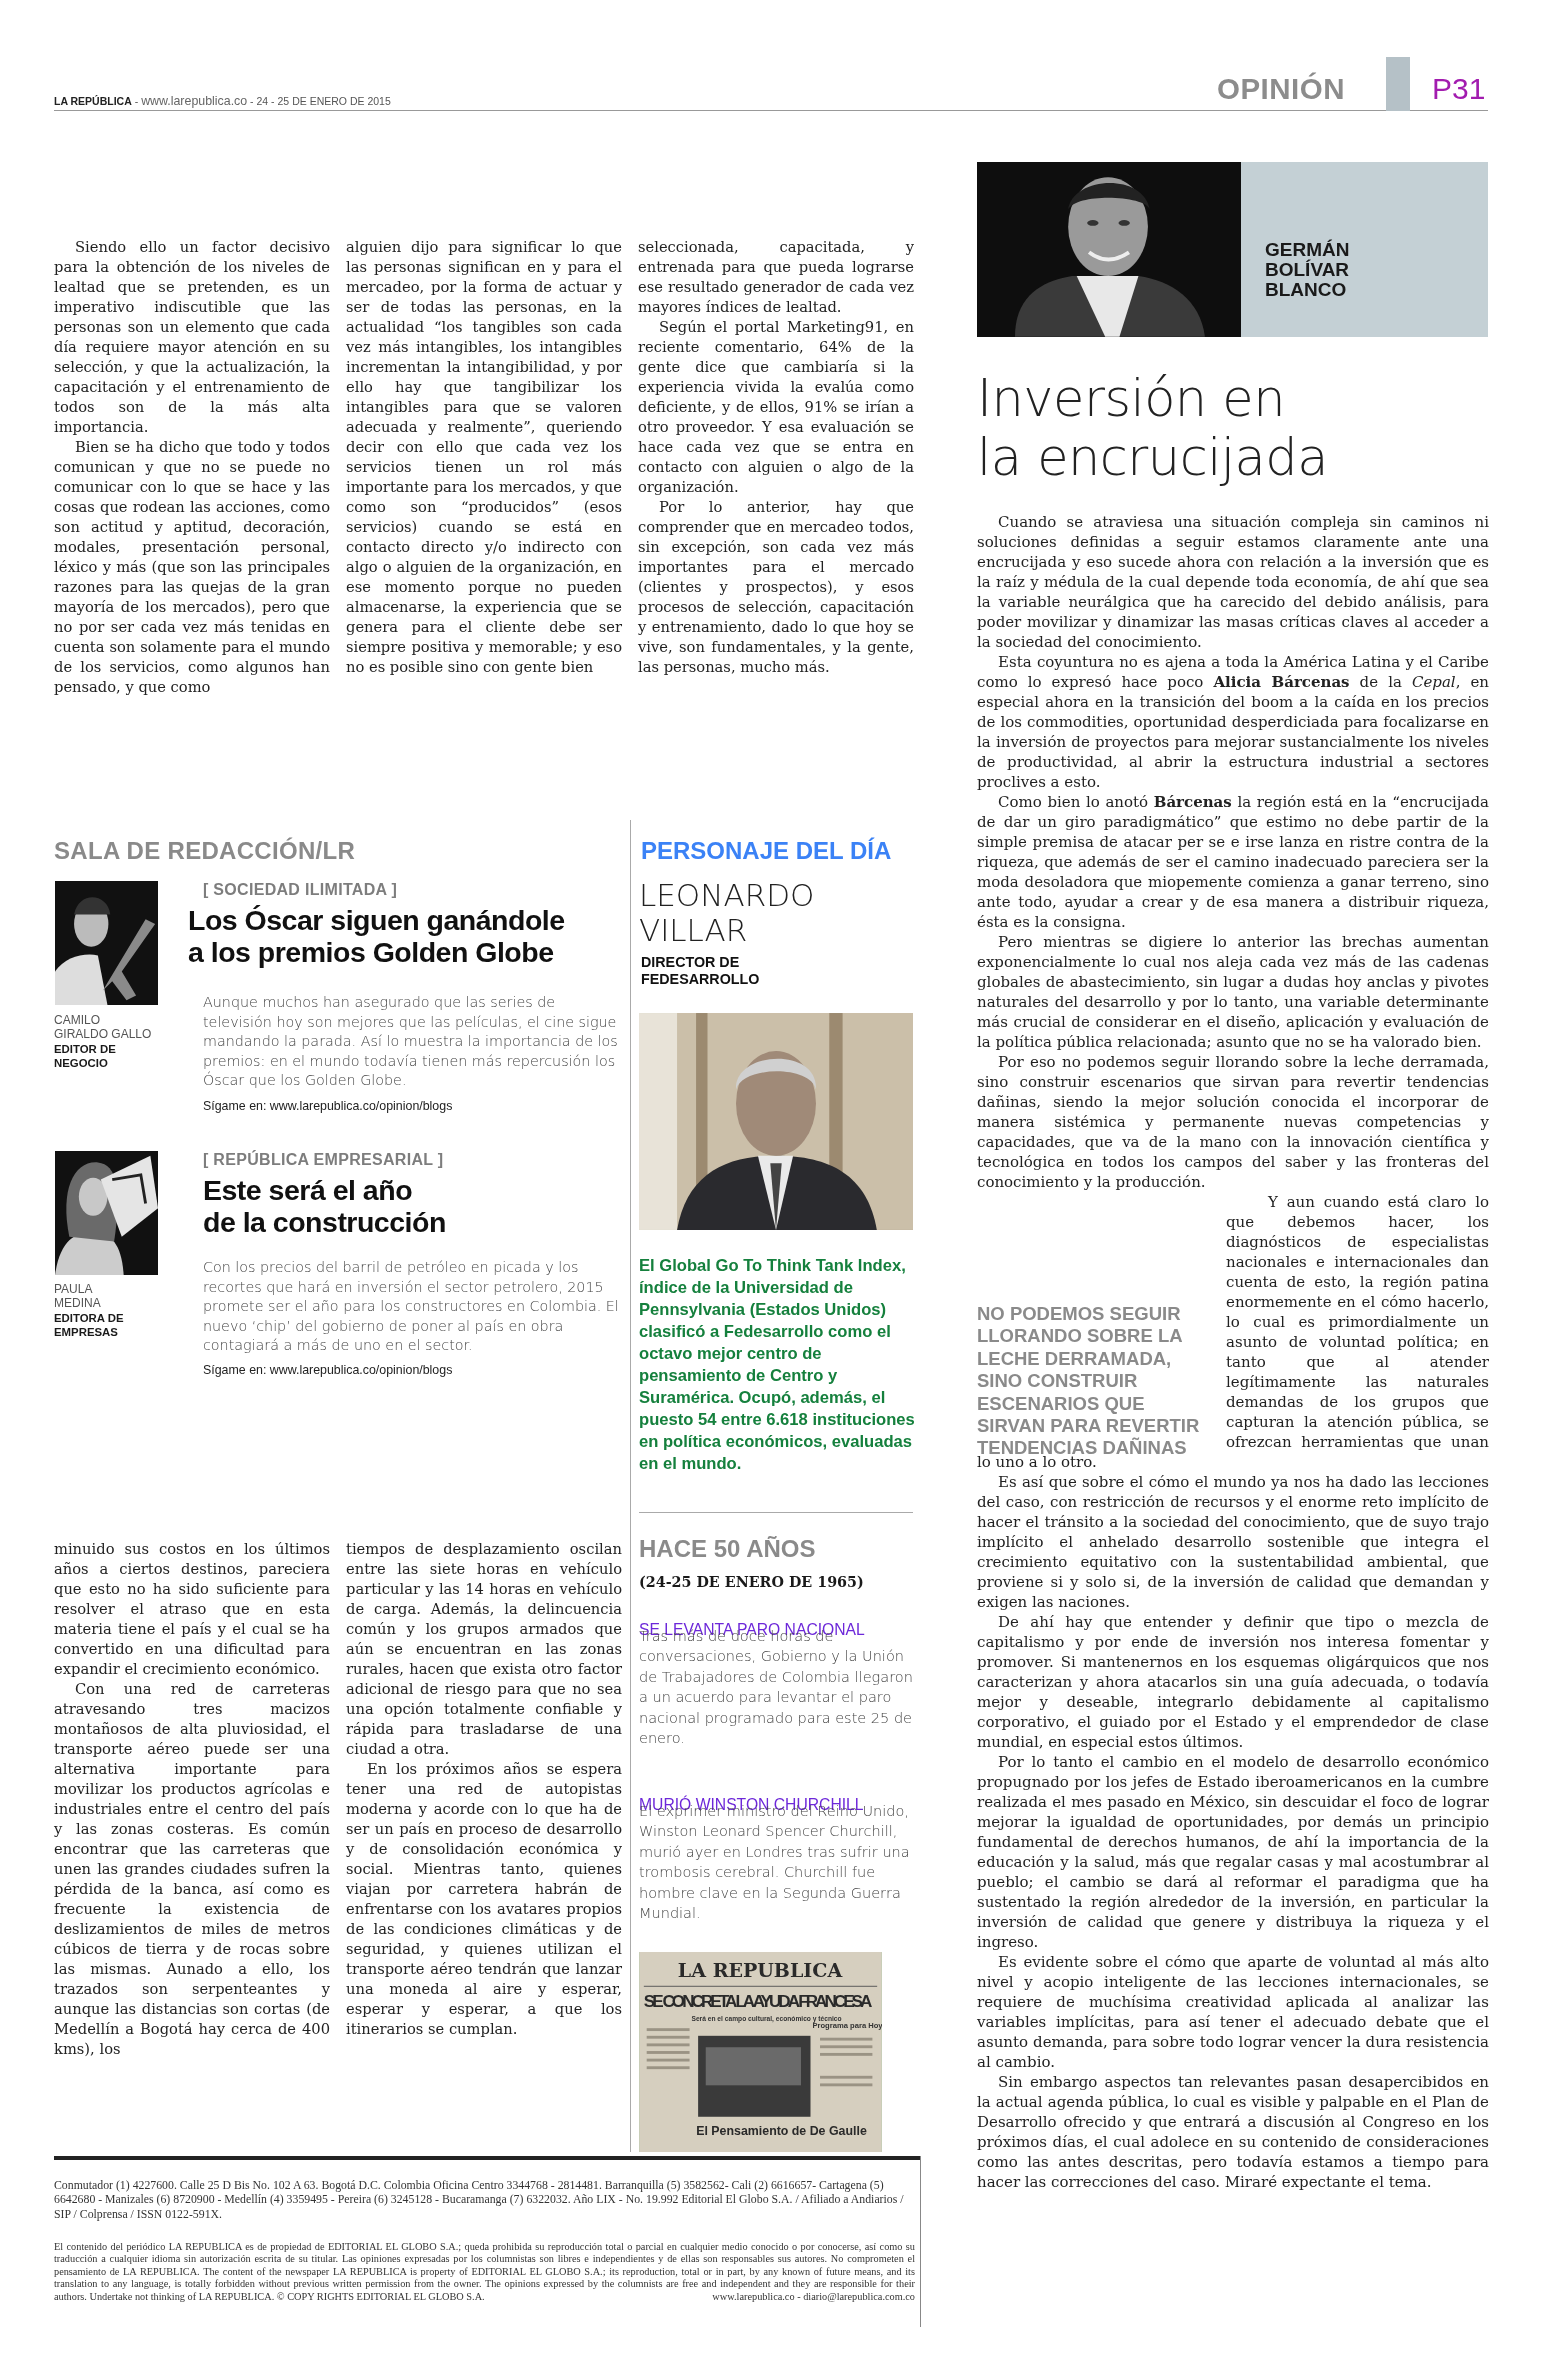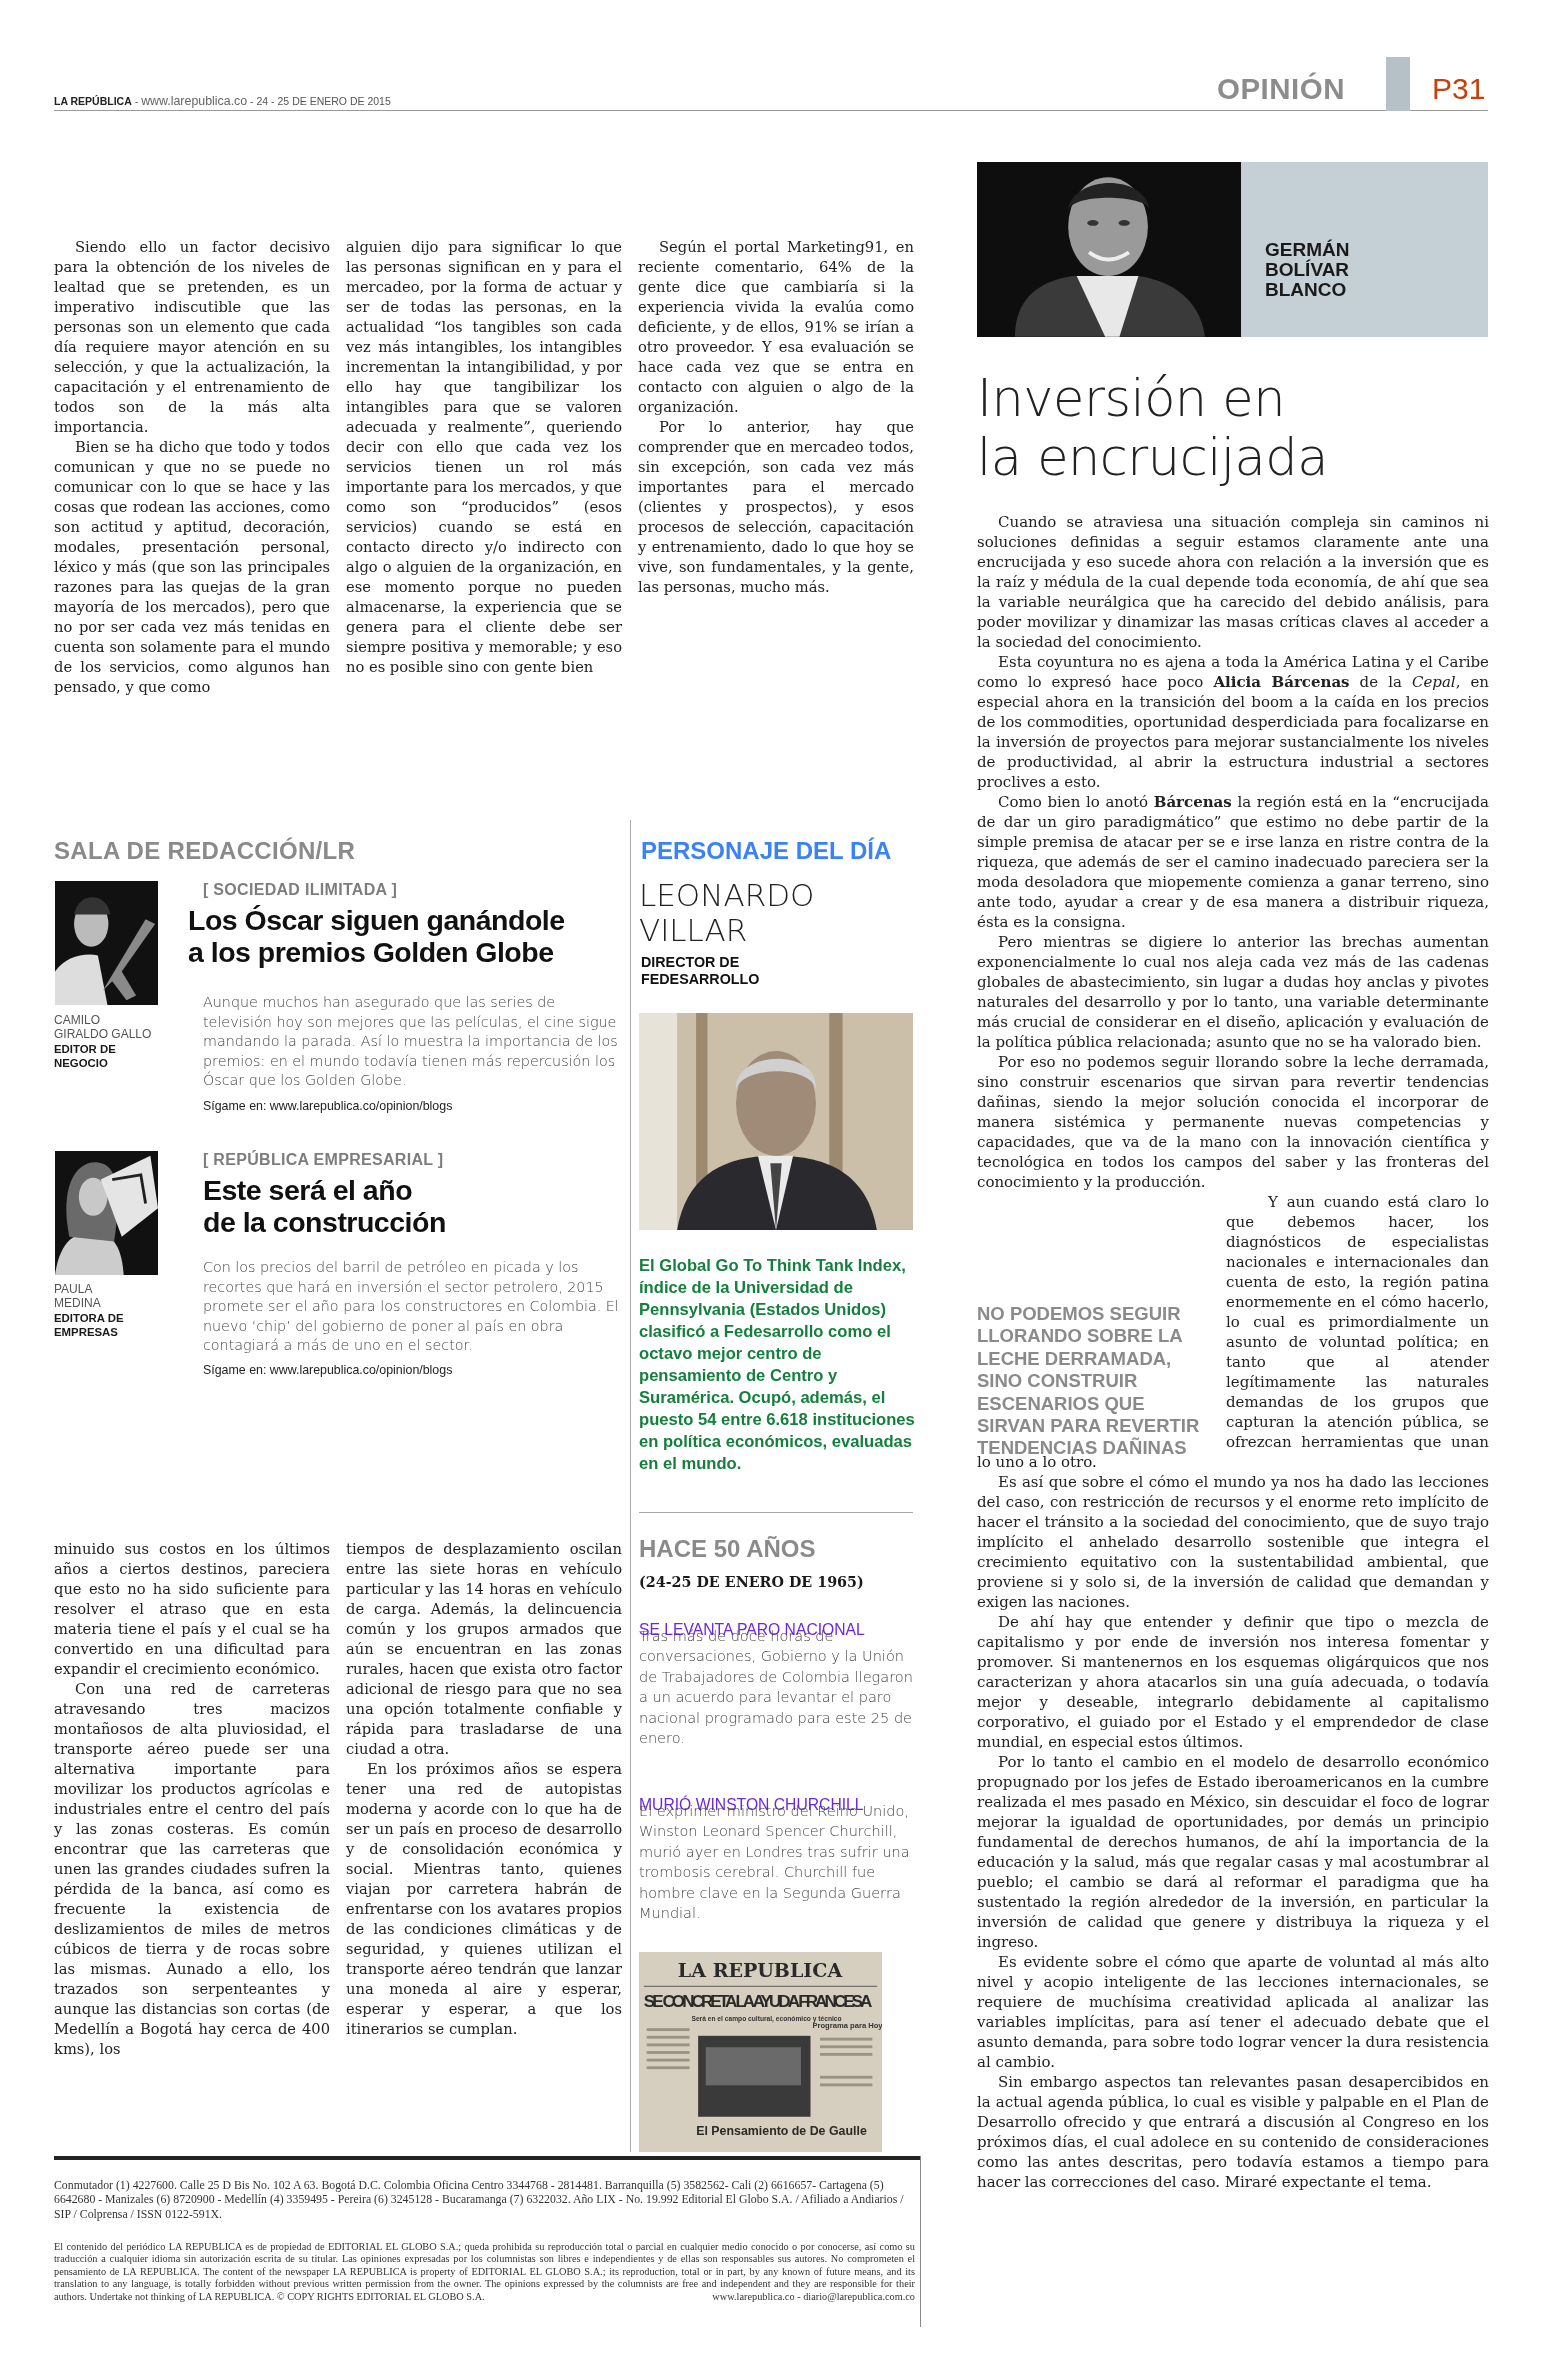--- a/index.html
+++ b/index.html
@@ -8,21 +8,21 @@
 
   .abs { position: absolute; }
 
   
   .masthead { left: 54px; top: 94px; font-family: "Liberation Sans", sans-serif; font-size: 10.5px; color: #555; white-space: nowrap; }
   .masthead .brand { font-weight: bold; color: #222; }
   .masthead .site { font-size: 12.4px; color: #666; }
   .header-rule { left: 54px; top: 110px; width: 1434px; height: 1px; background: #999; }
   .section-name { left: 1217px; top: 72px; font-family: "Liberation Sans", sans-serif; font-weight: bold; font-size: 29.5px; color: #8c8c8c; letter-spacing: 0.5px; }
   .section-bar { left: 1386px; top: 57px; width: 24px; height: 54px; background: #b5c1c7; }
-  .page-num { left: 1432px; top: 72px; font-family: "Liberation Sans", sans-serif; font-size: 30px; color: #c2410c; font-weight: normal; }
+  .page-num { left: 1432px; top: 72px; font-family: "Liberation Sans", sans-serif; font-size: 30px; color: #a21caf; font-weight: normal; }
 
   
   .col-photo { left: 977px; top: 162px; width: 264px; height: 175px; background: #101010; overflow: hidden; }
   .col-namebox { left: 1241px; top: 162px; width: 247px; height: 175px; background: #c4d0d5; }
   .col-name { left: 1265px; top: 240px; font-family: "Liberation Sans", sans-serif; font-weight: bold; font-size: 19px; line-height: 20px; color: #1a1a1a; }
 
   .headline { left: 977px; top: 369px; width: 514px; font-family: "DejaVu Sans", sans-serif; font-weight: 200; font-size: 51px; line-height: 59px; color: #222; letter-spacing: -0.5px; }
 
   
   .body-col { font-size: 14.7px; line-height: 20px; text-align: justify; hyphens: auto; color: #222; }
@@ -131,20 +131,21 @@
 </div>
 
 <div class="abs body-col c1">
   <p>Siendo ello un factor decisivo para la obtención de los niveles de lealtad que se pretenden, es un imperativo indiscutible que las personas son un elemento que cada día requiere mayor atención en su selección, y que la actualización, la capacitación y el entrenamiento de todos son de la más alta importancia.</p>
   <p>Bien se ha dicho que todo y todos comunican y que no se puede no comunicar con lo que se hace y las cosas que rodean las acciones, como son actitud y aptitud, decoración, modales, presentación personal, léxico y más (que son las principales razones para las quejas de la gran mayoría de los mercados), pero que no por ser cada vez más tenidas en cuenta son solamente para el mundo de los servicios, como algunos han pensado, y que como</p>
 </div>
 <div class="abs body-col c2">
   <p class="noindent">alguien dijo para significar lo que las personas significan en y para el mercadeo, por la forma de actuar y ser de todas las personas, en la actualidad “los tangibles son cada vez más intangibles, los intangibles incrementan la intangibilidad, y por ello hay que tangibilizar los intangibles para que se valoren adecuada y realmente”, queriendo decir con ello que cada vez los servicios tienen un rol más importante para los mercados, y que como son “producidos” (esos servicios) cuando se está en contacto directo y/o indirecto con algo o alguien de la organización, en ese momento porque no pueden almacenarse, la experiencia que se genera para el cliente debe ser siempre positiva y memorable; y eso no es posible sino con gente bien</p>
 </div>
 <div class="abs body-col c3">
+  <p class="noindent">seleccionada, capacitada, y entrenada para que pueda lograrse ese resultado generador de cada vez mayores índices de lealtad.</p>
   <p>Según el portal Marketing91, en reciente comentario, 64% de la gente dice que cambiaría si la experiencia vivida la evalúa como deficiente, y de ellos, 91% se irían a otro proveedor. Y esa evaluación se hace cada vez que se entra en contacto con alguien o algo de la organización.</p>
   <p>Por lo anterior, hay que comprender que en mercadeo todos, sin excepción, son cada vez más importantes para el mercado (clientes y prospectos), y esos procesos de selección, capacitación y entrenamiento, dado lo que hoy se vive, son fundamentales, y la gente, las personas, mucho más.</p>
 </div>
 
 <div class="abs sala-title">SALA DE REDACCIÓN/LR</div>
 <div class="abs vrule"></div>
 
 <div class="abs blog-photo bp1">
   <svg width="103" height="124" viewBox="0 0 108 130">
     <rect width="108" height="130" fill="#111"></rect>

